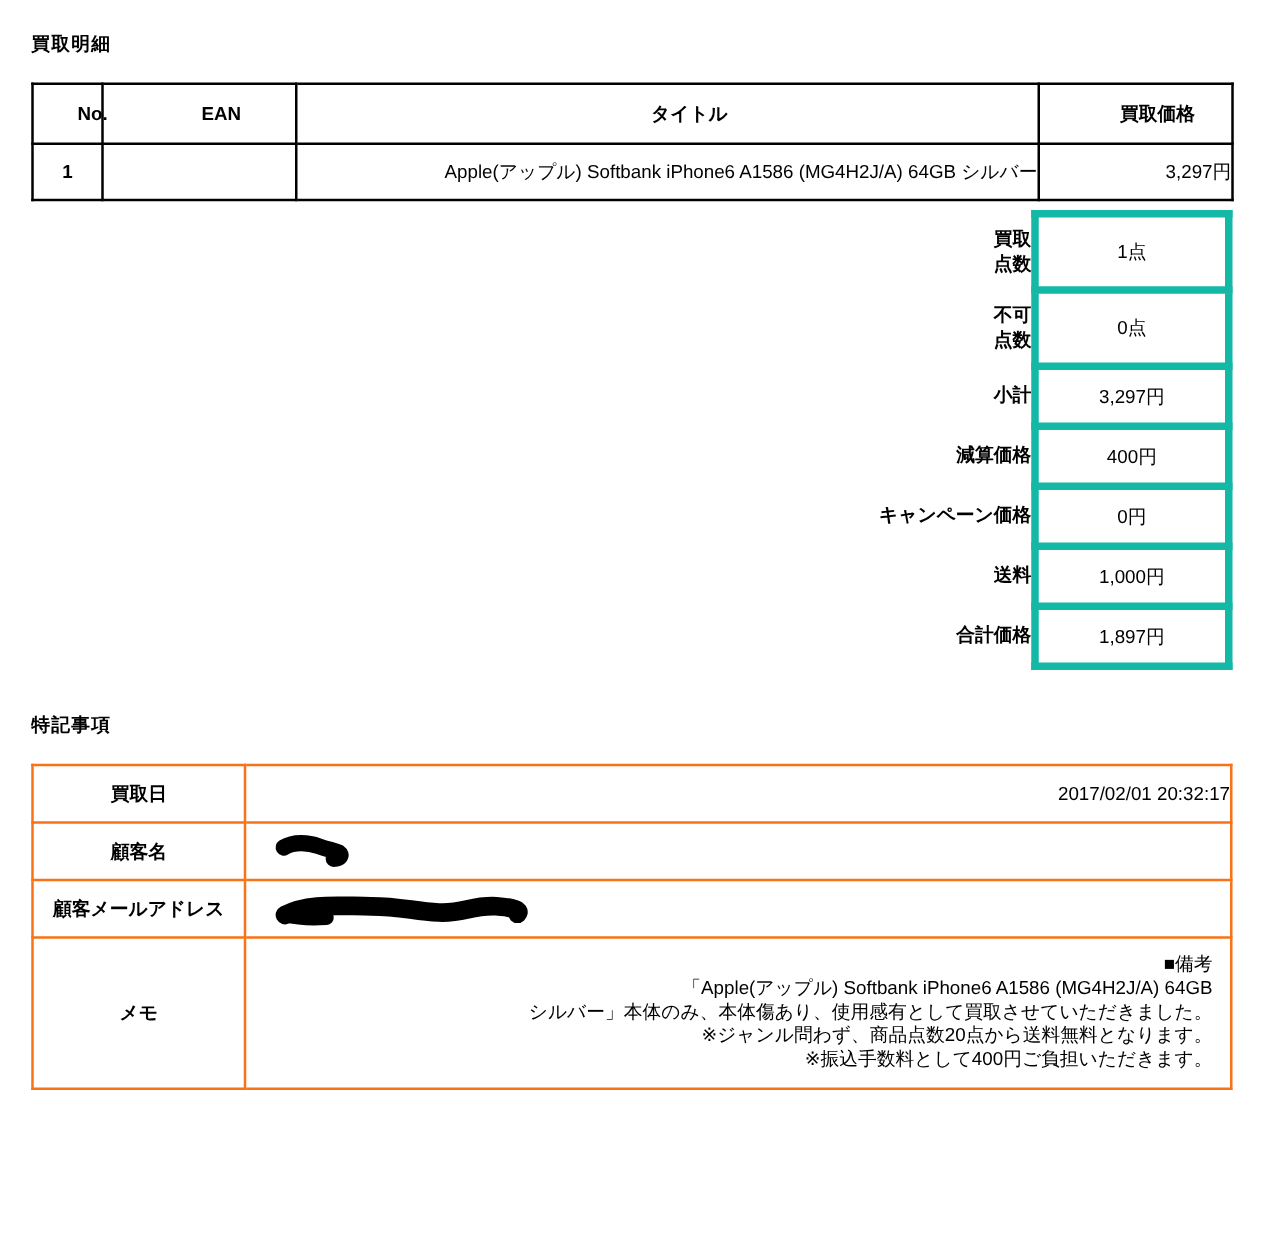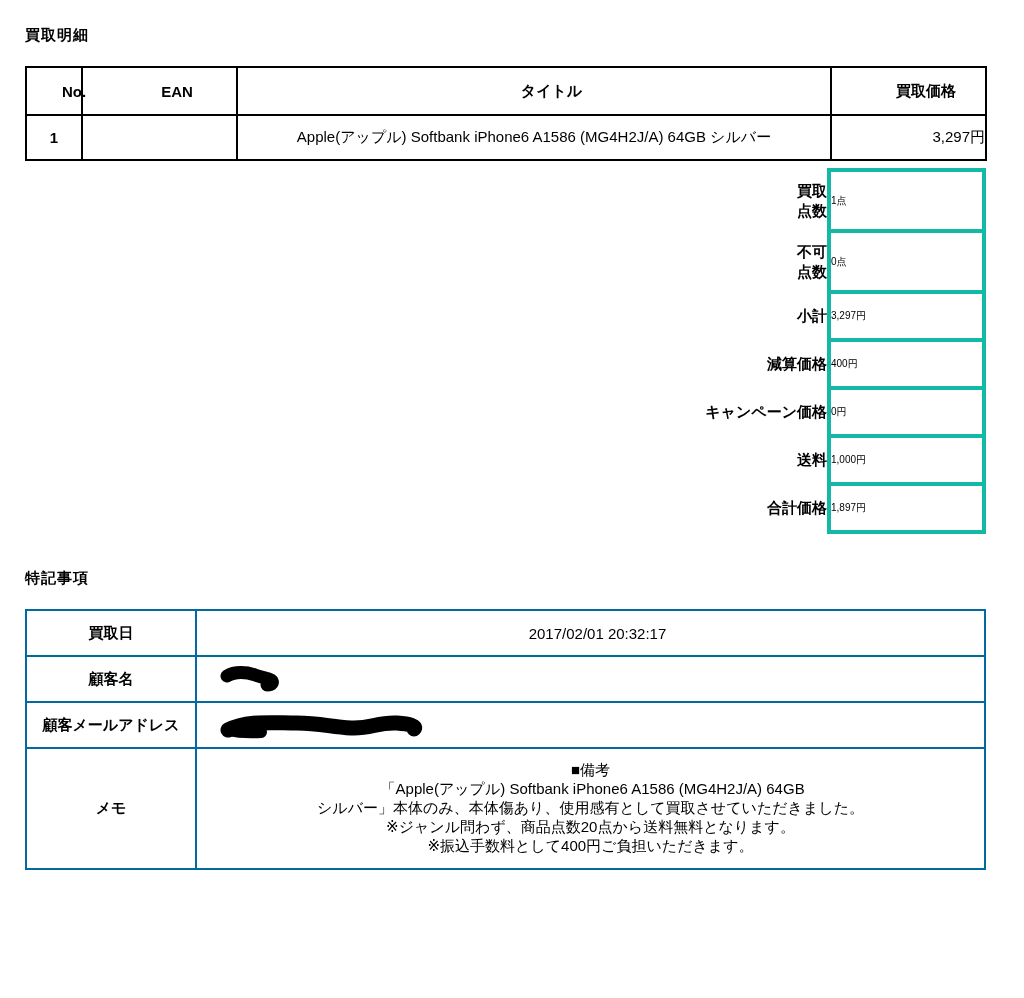--- a/index.html
+++ b/index.html
@@ -47,69 +47,69 @@
     padding-left: 35px;
   }
   table.items-table td {
     height: 45px;
   }
   .col-no    { width: 56px; }
   .col-ean   { width: 155px; }
   .col-title { width: 594px; }
   .col-price { width: 155px; }
   td.cell-no    { text-align: center; font-weight: bold; }
-  td.cell-title { text-align: center; padding-left: 14px; }
+  td.cell-title { text-align: right; padding-left: 14px; }
   td.cell-price { text-align: right; padding-right: 12px; }
   
   table.summary-table {
     width: 100%;
     border-collapse: collapse;
     table-layout: fixed;
     margin-top: 7px;
   }
   table.summary-table td { padding: 0; }
   td.summary-label {
     border: none;
     text-align: right;
     font-weight: bold;
     padding-right: 14px;
     white-space: pre-line;
     line-height: 20px;
     font-size: 15px;
   }
   td.summary-value {
     width: 155px;
-    border: 4px solid #14b8a6;
-    text-align: left;
+    border: 6px solid #14b8a6;
+    text-align: center;
     padding-right: 12px;
-    font-size: 10px;
+    font-size: 15px;
   }
   tr.summary-row-tall td { height: 61px; }
   tr.summary-row      td { height: 48px; }
   
   .notes-heading { margin-top: 35px; margin-bottom: 21px; }
   table.notes-table {
     width: 100%;
     border-collapse: collapse;
     table-layout: fixed;
   }
   table.notes-table td {
-    border: 2px solid #0369a1;
+    border: 2px solid #f97316;
     font-size: 15px;
     vertical-align: middle;
   }
   .col-note-label { width: 170px; }
   td.note-label {
     text-align: center;
     font-weight: bold;
     height: 46px;
     padding: 0 8px;
   }
   td.note-value {
-    text-align: center;
+    text-align: right;
     padding: 0 0 0 14px;
   }
   td.note-value-memo {
     padding: 11px 14px 13px 14px;
     vertical-align: top;
   }
   .memo-text {
     white-space: pre-wrap;
     line-height: 19px;
     font-size: 15px;

